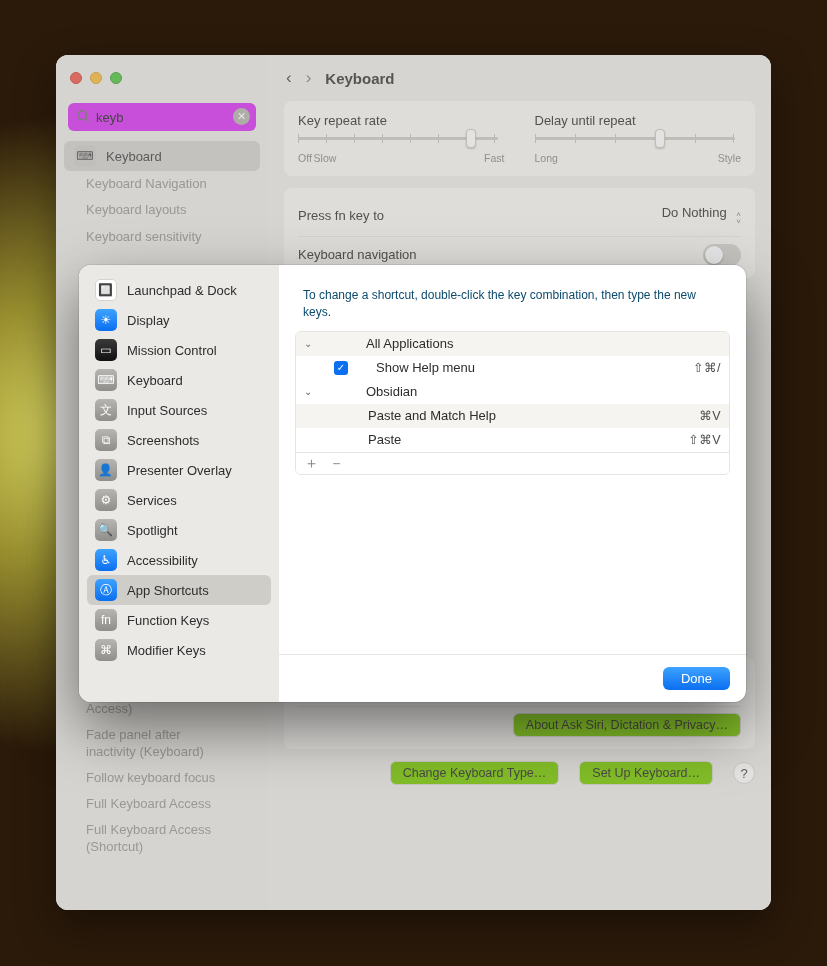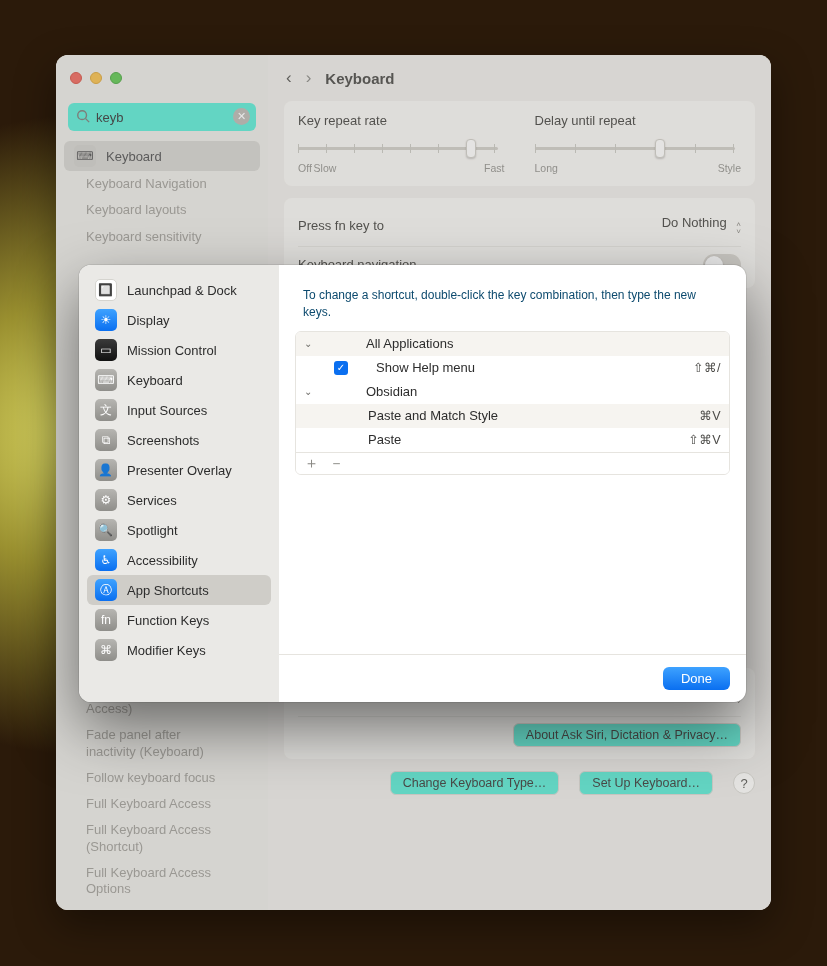--- a/index.html
+++ b/index.html
@@ -18,21 +18,21 @@
   }
   .settings-dim { position:absolute; inset:0; background:rgba(120,120,120,0.18); pointer-events:none; z-index:5; }
   .sidebar-col { width: 212px; background: #eae8e3; display:flex; flex-direction:column; }
   .titlebar-left { height: 46px; display:flex; align-items:center; padding-left:14px; gap:8px;}
   .tl-dot { width:12px; height:12px; border-radius:50%; }
   .tl-red { background:#ed6a5e; border:1px solid #d65448;}
   .tl-yellow { background:#f5bf4f; border:1px solid #dba63a;}
   .tl-green { background:#62c654; border:1px solid #4ea843;}
   .search-wrap { margin: 2px 12px 10px; position:relative;}
   .search-input {
-    width:100%; height:28px; border-radius:6px; border:none; background:#5eead4;
+    width:100%; height:28px; border-radius:6px; border:none; background:#d946ef;
     padding:0 28px; font-size:13px; color:#3b3b3b;
   }
   .search-input::placeholder { color:#8a8983;}
   .search-mag { position:absolute; left:8px; top:6px; color:#7f7f7a; font-size:13px;}
   .search-clear { position:absolute; right:6px; top:5px; width:17px; height:17px; border-radius:50%; background:#bbb9b3; color:#fff; font-size:11px; display:flex; align-items:center; justify-content:center; cursor:pointer;}
   .sb-list { flex:1; overflow:hidden; padding:0 8px;}
   .sb-item { display:flex; align-items:center; gap:10px; height:30px; border-radius:6px; padding:0 10px; font-size:13px; color:#6e6d69;}
   .sb-item.selected { background:#d4d2cd; color:#555;}
   .sb-icon { width:22px; height:22px; border-radius:5px; background:#cfcdc8; display:flex; align-items:center; justify-content:center; font-size:12px;}
   .sb-sub { font-size:13px; color:#a19f99; padding:5px 8px 5px 22px; line-height:1.25; max-width: 175px;}
@@ -46,25 +46,25 @@
   .card { background:#f5f3ef; border-radius:8px; padding:12px 14px; margin-bottom:12px;}
   .row { display:flex; align-items:center; justify-content:space-between; min-height:30px; font-size:13px; color:#4a4945;}
   .row + .row { border-top:1px solid rgba(0,0,0,0.06); padding-top:6px; margin-top:6px;}
   .slider { position:relative; width:200px; height:20px; }
   .slider-track { position:absolute; top:9px; left:0; right:0; height:3px; background:#cfccc5; border-radius:2px;}
   .slider-tick { position:absolute; top:6px; width:1px; height:9px; background:#c9c7c0;}
   .slider-knob { position:absolute; top:1px; width:10px; height:19px; background:#fcfbf9; border:1px solid #cfccc5; border-radius:4px; box-shadow:0 1px 2px rgba(0,0,0,0.2);}
   .slider-labels { display:flex; justify-content:space-between; font-size:10.5px; color:#95948f; margin-top:4px;}
   .sliders-row { display:flex; gap:30px;}
   .slider-group { flex:1;}
-  .slider-title { font-size:13px; color:#4a4945; margin-bottom:10px;}
+  .slider-title { font-size:13px; color:#4a4945; }
   .sel-chevrons { display:inline-flex; flex-direction:column; margin-left:6px; font-size:8px; color:#8a8983; line-height:7px;}
   .toggle { width:38px; height:22px; background:#d6d3cd; border-radius:11px; position:relative;}
   .toggle::after { content:""; position:absolute; top:2px; left:2px; width:18px; height:18px; background:#fff; border-radius:50%; box-shadow:0 1px 2px rgba(0,0,0,0.25);}
-  .btn { background:#5eead4; border:1px solid #d8d6d0; border-radius:6px; padding:4px 12px; font-size:12.5px; color:#3f3e3b; cursor:pointer;}
+  .btn { background:#84cc16; border:1px solid #d8d6d0; border-radius:6px; padding:4px 12px; font-size:12.5px; color:#3f3e3b; cursor:pointer;}
   .btn-row { display:flex; gap:20px; justify-content:flex-end; align-items:center; margin-top:4px;}
   .help-btn { width:22px; height:22px; border-radius:50%; border:1px solid #d8d6d0; background:#fcfbf8; display:flex; align-items:center; justify-content:center; font-size:13px; color:#5a5955;}
   
   .sheet {
     position:absolute; left:79px; top:265px; width:667px; height:437px;
     background:#fff; border-radius:12px; box-shadow:0 25px 60px rgba(0,0,0,0.5), 0 0 0 1px rgba(0,0,0,0.08);
     display:flex; overflow:hidden; z-index:20;
   }
   .sheet-sidebar { width:200px; background:#eae9e6; padding:10px 8px; overflow:auto;}
   .ss-item { display:flex; align-items:center; gap:10px; height:30px; padding:0 8px; border-radius:6px; font-size:13px; color:#2d2d2d; cursor:pointer;}
@@ -116,21 +116,20 @@
       </div>
       <div class="sb-sub">Keyboard Navigation</div>
       <div class="sb-sub">Keyboard layouts</div>
       <div class="sb-sub">Keyboard sensitivity</div>
       <div style="height:430px"></div>
       <div class="sb-sub">Colour (Full Keyboard Access)</div>
       <div class="sb-sub">Fade panel after inactivity (Keyboard)</div>
       <div class="sb-sub">Follow keyboard focus</div>
       <div class="sb-sub">Full Keyboard Access</div>
       <div class="sb-sub">Full Keyboard Access (Shortcut)</div>
-      <div class="sb-sub">Full Keyboard Access Options</div>
     </div>
   </div>
 
   <div class="content-col">
     <div class="titlebar-right">
       <span class="nav-chevron enabled">‹</span>
       <span class="nav-chevron">›</span>
       <span class="page-title">Keyboard</span>
     </div>
     <div class="content-scroll">
@@ -284,21 +283,21 @@
           <span class="sc-label">Show Help menu</span>
           <span class="sc-keys">⇧⌘/</span>
         </div>
         <div class="sc-row header" style="background:#fff">
           <span class="disclose">⌄</span>
           <span style="width:34px"></span>
           <span class="sc-label">Obsidian</span>
         </div>
         <div class="sc-row sub alt">
           <span style="width:30px"></span>
-          <span class="sc-label">Paste and Match Style</span>
+          <span class="sc-label">Paste and Match Help</span>
           <span class="sc-keys">⌘V</span>
         </div>
         <div class="sc-row sub">
           <span style="width:30px"></span>
           <span class="sc-label">Paste</span>
           <span class="sc-keys">⇧⌘V</span>
         </div>
         <div class="sc-toolbar">
           <span>＋</span>
           <span>－</span>

